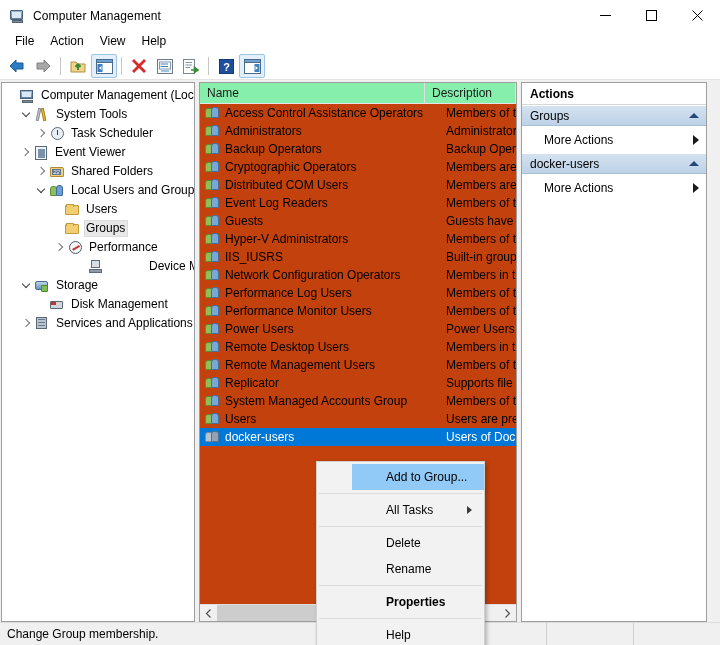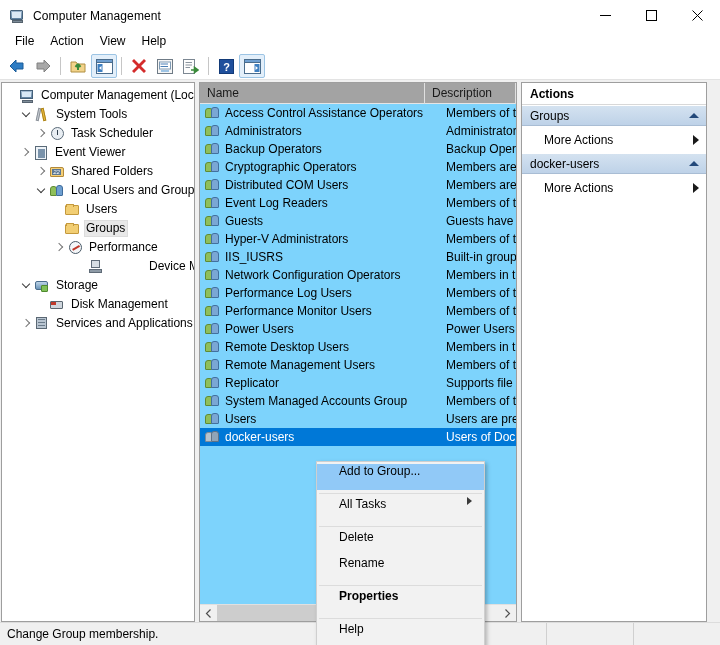--- a/index.html
+++ b/index.html
@@ -181,39 +181,39 @@
   .ic-stor .d1{position:absolute;left:1px;top:3px;width:13px;height:9px;background:linear-gradient(#bcd4e8,#6c94b8);border:1px solid #4a6c8c;border-radius:2px;}
   .ic-stor .d2{position:absolute;left:7px;top:7px;width:7px;height:7px;background:#7fc058;border:1px solid #4f8a2e;border-radius:1px;}
   .ic-disk .d{position:absolute;left:1px;top:4px;width:13px;height:8px;background:#cfd6dd;border:1px solid #59656f;border-radius:1px;}
   .ic-disk .r{position:absolute;left:2px;top:5px;width:5px;height:3px;background:#c0392b;}
   .ic-svc .s1{position:absolute;left:2px;top:1px;width:11px;height:12px;background:#b9c5d1;border:1px solid #5a6773;}
   .ic-svc .s2{position:absolute;left:4px;top:3px;width:7px;height:1.5px;background:#6b7b8a;box-shadow:0 3px 0 #6b7b8a,0 6px 0 #6b7b8a;}
 
   
   .list-head {
     height: 21px;
-    background: #a3a3a3;
+    background: #86efac;
     border-bottom: 1px solid #e5e5e5;
     display: flex;
     flex: none;
     position: relative;
   }
   .lh-cell {
     font-size: 12px;
     color: #1a1a1a;
     padding: 3px 0 0 7px;
     border-right: 1px solid #e0e0e0;
     height: 21px;
     line-height: 15px;
     white-space: nowrap;
     overflow: hidden;
   }
   .lh-name { width: 225px; flex: none; }
   .lh-desc { flex: 1; }
-  .list-rows { flex: 1; overflow: hidden; position: relative; background:#7dd3fc; }
+  .list-rows { flex: 1; overflow: hidden; position: relative; background:#c2410c; }
   .lrow {
     height: 18px;
     display: flex;
     align-items: center;
     white-space: nowrap;
     font-size: 12px;
     padding-left: 5px;
   }
   .lrow.sel { background: #0078d7; color: #fff; }
   .g-icon { width: 17px; height: 16px; flex: none; margin-right: 3px; position: relative; }
@@ -308,25 +308,26 @@
     left: 316px; top: 461px;
     width: 169px;
     background: #f2f2f2;
     border: 1px solid #cfcfcf;
     box-shadow: 2px 2px 4px rgba(0,0,0,0.26);
     padding: 2px 0;
     z-index: 50;
   }
   .cm-item {
     height: 26px;
-    display: flex; align-items: flex-start;
-    padding-left: 22px;
+    display: flex; align-items: center;
+    padding-left: 34px;
     font-size: 12px;
     color: #000;
     position: relative;
+    margin-left: 35px;
   }
   .cm-item .sp { flex: 1; }
   .cm-item.hl { background: #91c9f7; }
   .cm-item.bold { font-weight: bold; }
   .cm-sub {
     width: 0;height: 0;
     border-top: 4px solid transparent;
     border-bottom: 4px solid transparent;
     border-left: 5px solid #3a3a3a;
     margin-right: 12px;

